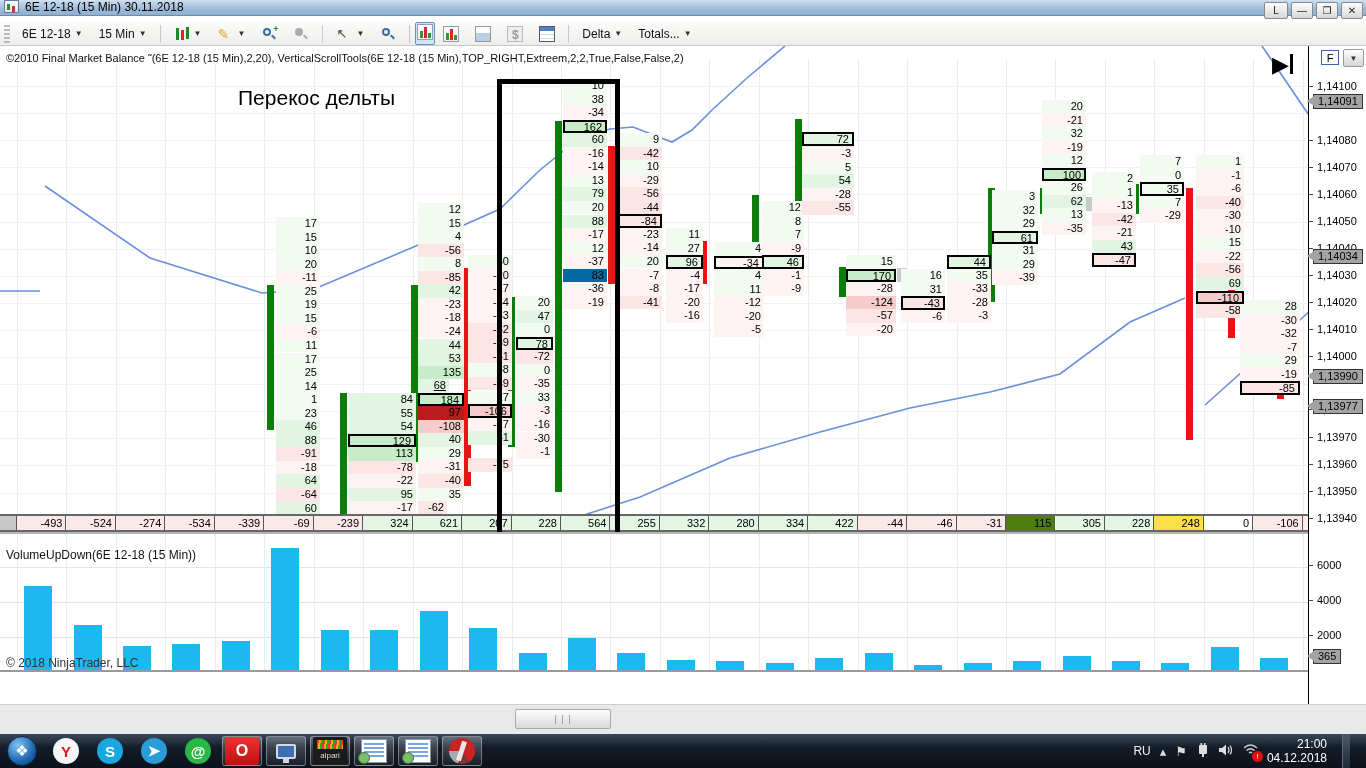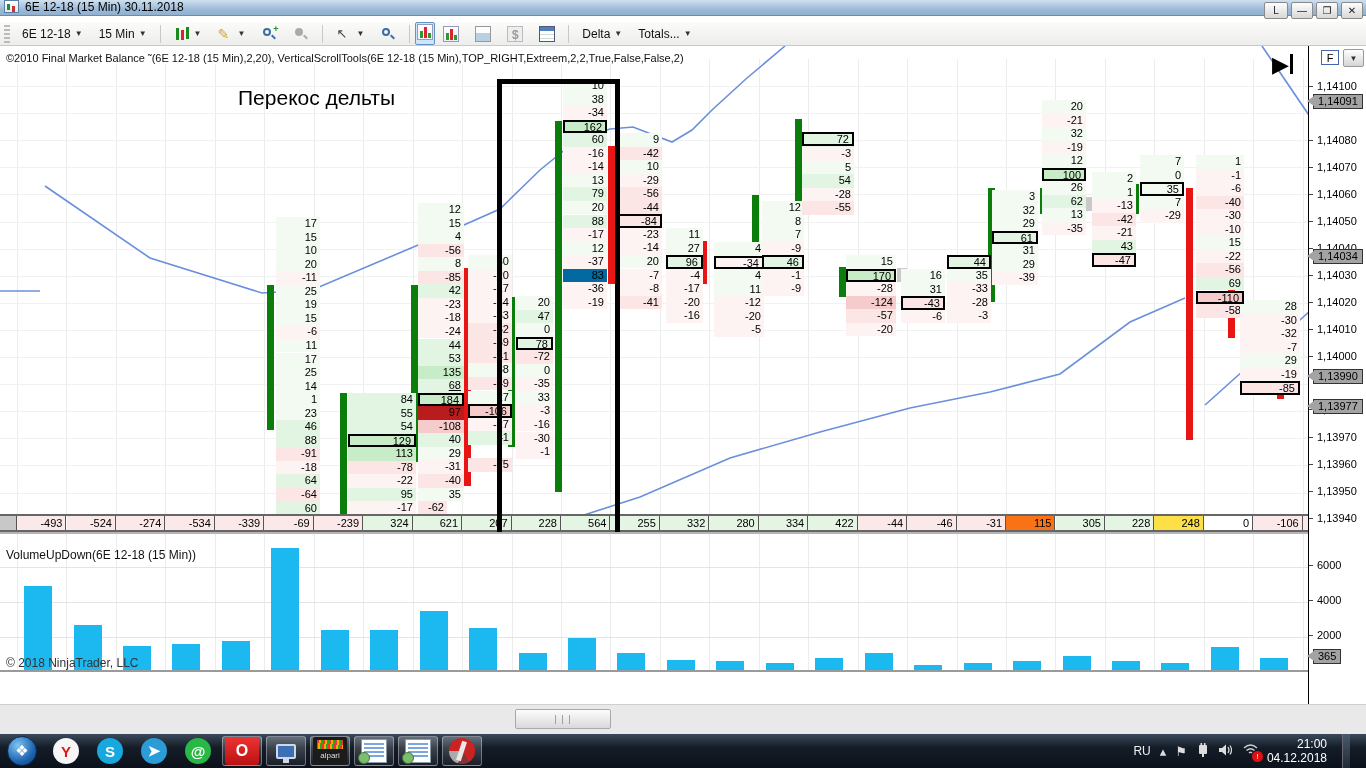--- a/index.html
+++ b/index.html
@@ -230,21 +230,21 @@
         <div class="tcell" style="left: 511.5px; width: 49.45px; background: rgb(228, 245, 228);">228</div>
         <div class="tcell" style="left: 561px; width: 49.45px; background: rgb(228, 245, 228);">564</div>
         <div class="tcell" style="left: 610.4px; width: 49.45px; background: rgb(228, 245, 228);">255</div>
         <div class="tcell" style="left: 659.9px; width: 49.45px; background: rgb(228, 245, 228);">332</div>
         <div class="tcell" style="left: 709.3px; width: 49.45px; background: rgb(228, 245, 228);">280</div>
         <div class="tcell" style="left: 758.8px; width: 49.45px; background: rgb(228, 245, 228);">334</div>
         <div class="tcell" style="left: 808.2px; width: 49.45px; background: rgb(228, 245, 228);">422</div>
         <div class="tcell" style="left: 857.7px; width: 49.45px; background: rgb(251, 232, 232);">-44</div>
         <div class="tcell" style="left: 907.1px; width: 49.45px; background: rgb(251, 232, 232);">-46</div>
         <div class="tcell" style="left: 956.6px; width: 49.45px; background: rgb(251, 232, 232);">-31</div>
-        <div class="tcell" style="left: 1006px; width: 49.45px; background: #f97316;">115</div>
+        <div class="tcell" style="left: 1006px; width: 49.45px; background: #4d7c0f;">115</div>
         <div class="tcell" style="left: 1055.5px; width: 49.45px; background: rgb(228, 245, 228);">305</div>
         <div class="tcell" style="left: 1104.9px; width: 49.45px; background: rgb(228, 245, 228);">228</div>
         <div class="tcell" style="left: 1154.4px; width: 49.45px; background: #fde047;">248</div>
         <div class="tcell" style="left: 1203.8px; width: 49.45px; background: rgb(255, 255, 255);">0</div>
         <div class="tcell" style="left: 1253.3px; width: 49.45px; background: rgb(251, 232, 232);">-106</div>
         <div class="tcell" style="left: 1302.7px; width: 49.45px; background: rgb(251, 232, 232);">-2</div>
       </div>
   <div class="gl" style="left: 17px; top: 13px; width: 1px; height: 455px;"></div>
       <div class="gl" style="left: 66.45px; top: 13px; width: 1px; height: 455px;"></div>
       <div class="gl" style="left: 115.9px; top: 13px; width: 1px; height: 455px;"></div>
@@ -325,21 +325,21 @@
       <div class="cell" style="left: 418px; top: 197.7px; width: 46px; height: 13.55px; background: rgb(251, 229, 229);">-56</div>
       <div class="cell" style="left: 418px; top: 211.2px; width: 46px; height: 13.55px; background: rgb(242, 250, 242);">8</div>
       <div class="cell" style="left: 418px; top: 224.8px; width: 46px; height: 13.55px; background: rgb(251, 229, 229);">-85</div>
       <div class="cell" style="left: 418px; top: 238.3px; width: 46px; height: 13.55px; background: rgb(226, 244, 226);">42</div>
       <div class="cell" style="left: 418px; top: 251.9px; width: 46px; height: 13.55px; background: rgb(253, 243, 243);">-23</div>
       <div class="cell" style="left: 418px; top: 265.4px; width: 46px; height: 13.55px; background: rgb(253, 243, 243);">-18</div>
       <div class="cell" style="left: 418px; top: 278.9px; width: 46px; height: 13.55px; background: rgb(253, 243, 243);">-24</div>
       <div class="cell" style="left: 418px; top: 292.5px; width: 46px; height: 13.55px; background: rgb(226, 244, 226);">44</div>
       <div class="cell" style="left: 418px; top: 306.1px; width: 46px; height: 13.55px; background: rgb(226, 244, 226);">53</div>
       <div class="cell" style="left: 418px; top: 319.6px; width: 46px; height: 13.55px; background: rgb(199, 236, 199);">135</div>
-      <div class="cell" style="left: 418px; top: 333.1px; width: 46px; height: 13.55px; background: rgb(226, 244, 226); text-decoration: underline;">68</div>
+      <div class="cell" style="left: 418px; top: 333.1px; width: 31px; height: 13.55px; background: rgb(226, 244, 226); text-decoration: underline;">68</div>
       <div class="cell poc" style="left: 418px; top: 346.7px; width: 46px; height: 13.55px; background: rgb(199, 236, 199);">184</div>
       <div class="cell" style="left: 418px; top: 360.3px; width: 46px; height: 13.55px; background: #b91c1c;">97</div>
       <div class="cell" style="left: 418px; top: 373.8px; width: 46px; height: 13.55px; background: rgb(246, 203, 203);">-108</div>
       <div class="cell" style="left: 418px; top: 387.4px; width: 46px; height: 13.55px; background: rgb(226, 244, 226);">40</div>
       <div class="cell" style="left: 418px; top: 400.9px; width: 46px; height: 13.55px; background: rgb(242, 250, 242);">29</div>
       <div class="cell" style="left: 418px; top: 414.4px; width: 46px; height: 13.55px; background: rgb(253, 243, 243);">-31</div>
       <div class="cell" style="left: 418px; top: 428px; width: 46px; height: 13.55px; background: rgb(251, 229, 229);">-40</div>
       <div class="cell" style="left: 418px; top: 441.6px; width: 46px; height: 13.55px; background: rgb(242, 250, 242);">35</div>
       <div class="cell" style="left: 418px; top: 455.1px; width: 29px; height: 13.55px; background: rgb(251, 229, 229);">-62</div>
       <div class="cell" style="left: 468px; top: 209px; width: 44px; height: 13.55px; background: rgb(242, 250, 242);">30</div>

